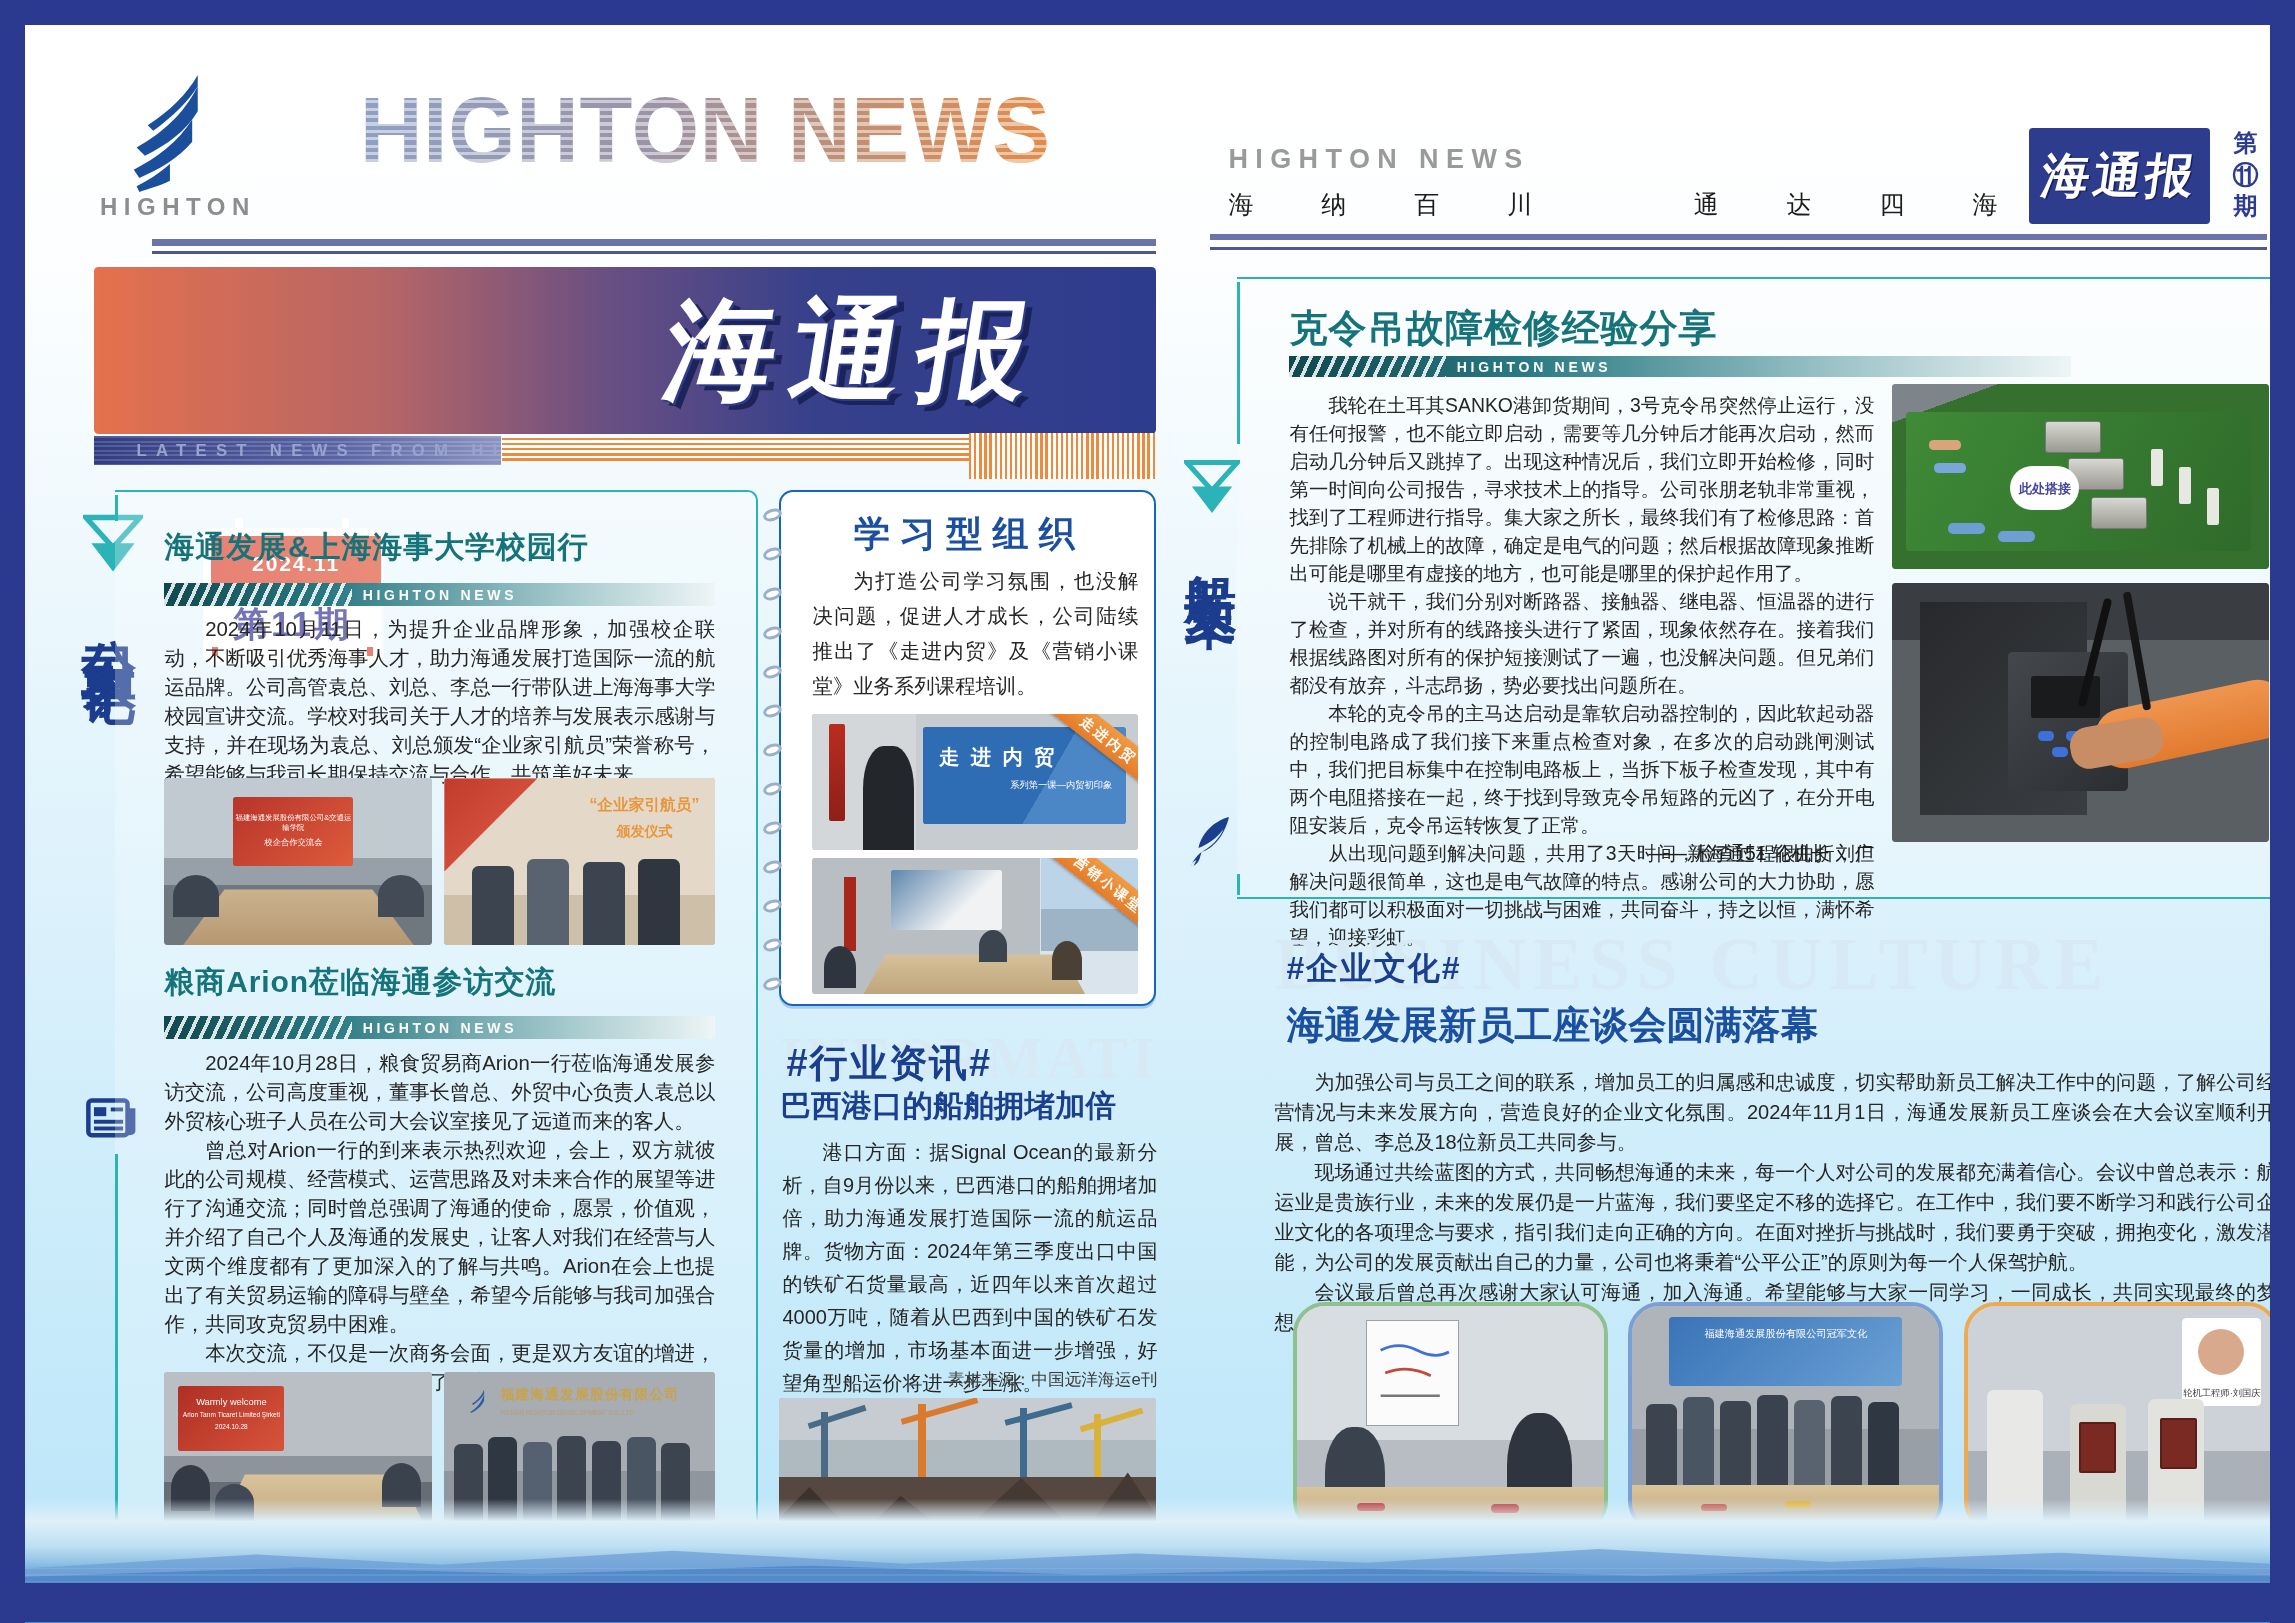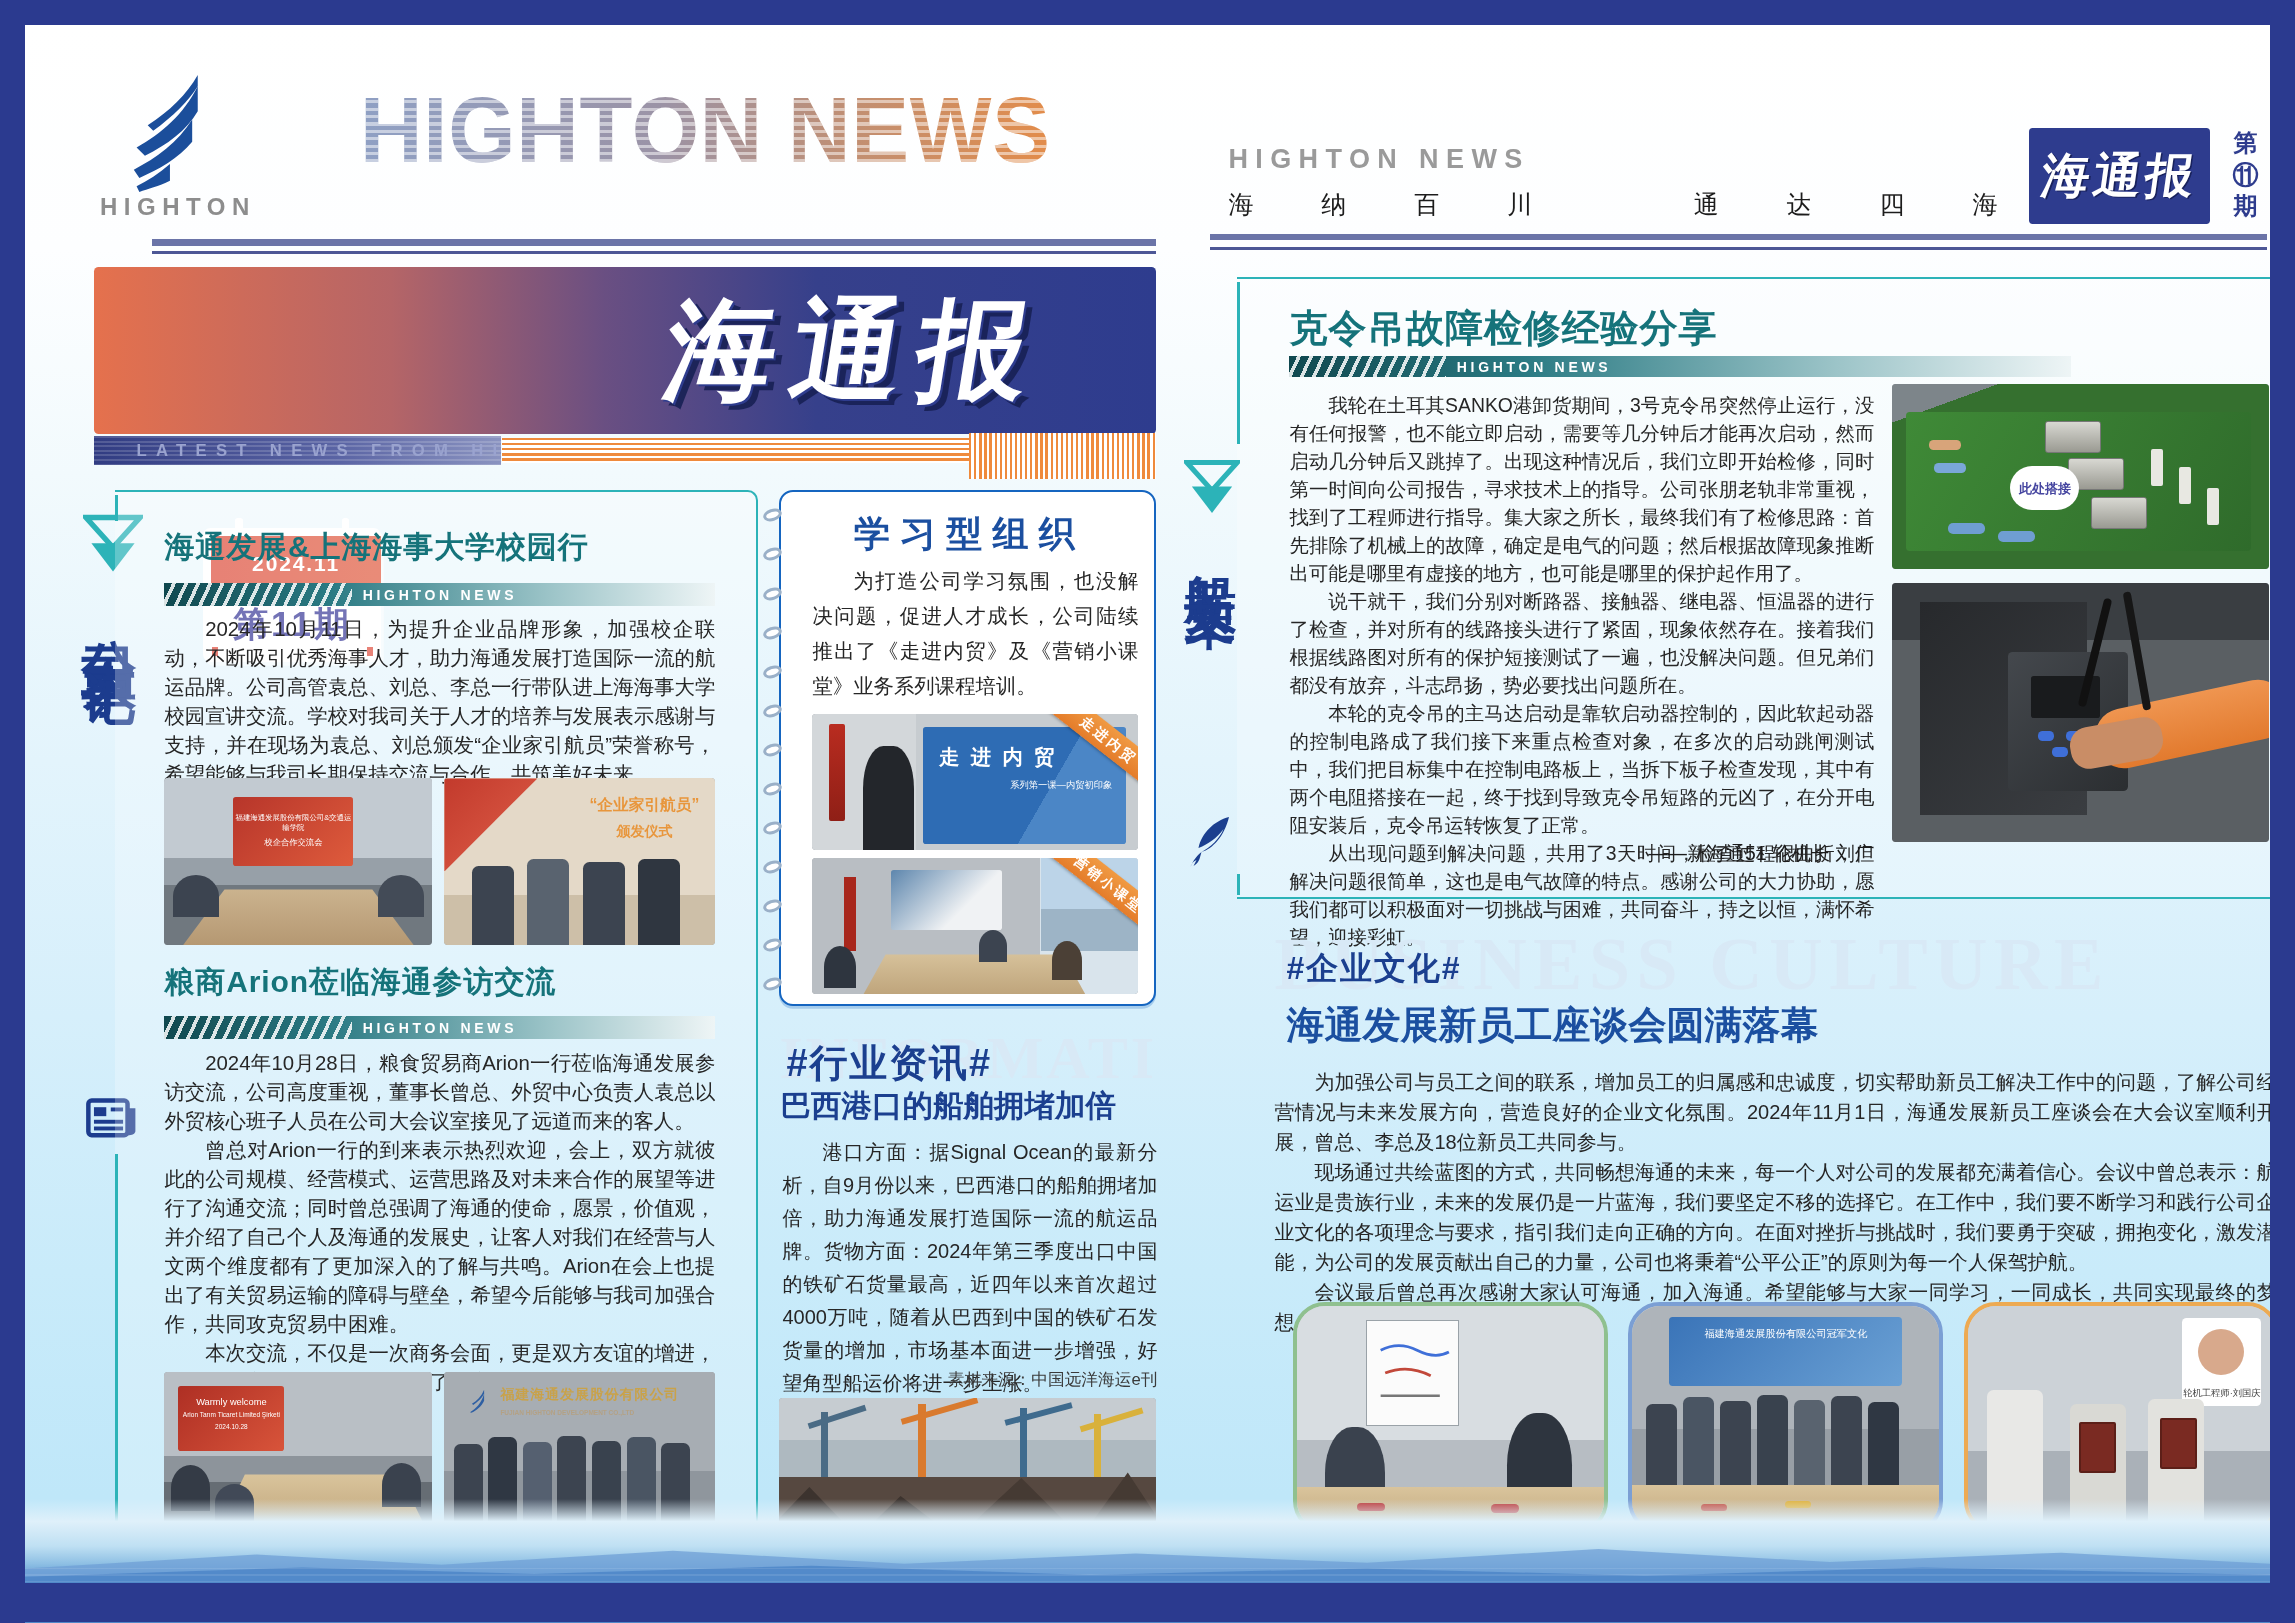--- a/index.html
+++ b/index.html
@@ -250,21 +250,21 @@
       <span class="ring"></span>
   </div>
   <div class="abs nb-title" style="left:768px; top:485px; width:352px;">学习型组织</div>
   <div class="abs body-text" style="left:787px; top:539px; width:326px; line-height:35px;">
     <p>为打造公司学习氛围，也没解决问题，促进人才成长，公司陆续推出了《走进内贸》及《营销小课堂》业务系列课程培训。</p>
   </div>
   <div class="abs ph" style="left:787px; top:689px; width:326px; height:136px;">
     <div class="abs" style="inset:0; background:linear-gradient(90deg,#d3d7da 0 32%,#c7ccd0 32% 100%);"></div>
     <div class="abs" style="left:16.7px; top:9.3px; width:15.7px; height:97px; background:linear-gradient(180deg,#b92c20,#8f1f16); border-radius:1.9px;"></div>
     <div class="abs" style="left:51px; top:32px; width:51px; height:106px; background:#23262b; border-radius:40% 40% 0 0;"></div>
-    <div class="abs" style="left:111px; top:13px; right:12px; height:117px; background:linear-gradient(120deg,#2e6cb4 0 60%,#4b86c6 60% 100%); border-radius:2.8px; color:#fff; padding:15.7px 0 0 15.7px;">
+    <div class="abs" style="left:111px; top:13px; right:12px; height:97px; background:linear-gradient(120deg,#2e6cb4 0 60%,#4b86c6 60% 100%); border-radius:2.8px; color:#fff; padding:15.7px 0 0 15.7px;">
       <div style="font-size:20.4px; font-weight:900; letter-spacing:2.8px;">走 进 内 贸</div>
       <div style="font-size:9.3px; margin-top:8.3px; text-align:right; padding-right:14px;">系列第一课—内贸初印象</div>
     </div>
     <div class="ribbon">走进内贸</div>
   </div>
   <div class="abs ph" style="left:787px; top:833px; width:326px; height:136px;">
     <div class="abs" style="inset:0; background:linear-gradient(90deg,#b9bec3 0 70%,#d9e4ec 70% 100%);"></div>
     <div class="abs" style="right:0; top:0; width:97px; height:93px; background:linear-gradient(180deg,#bcd4e8 0 55%,#9db4c6 55% 100%);"></div>
     <div class="abs" style="left:79px; top:12px; width:111px; height:60px; background:linear-gradient(135deg,#5d86ad,#f0f2f4 65%); border-radius:2.8px;"></div>
     <div class="abs" style="left:32px; top:18.5px; width:12px; height:74px; background:#a8271c;"></div>

